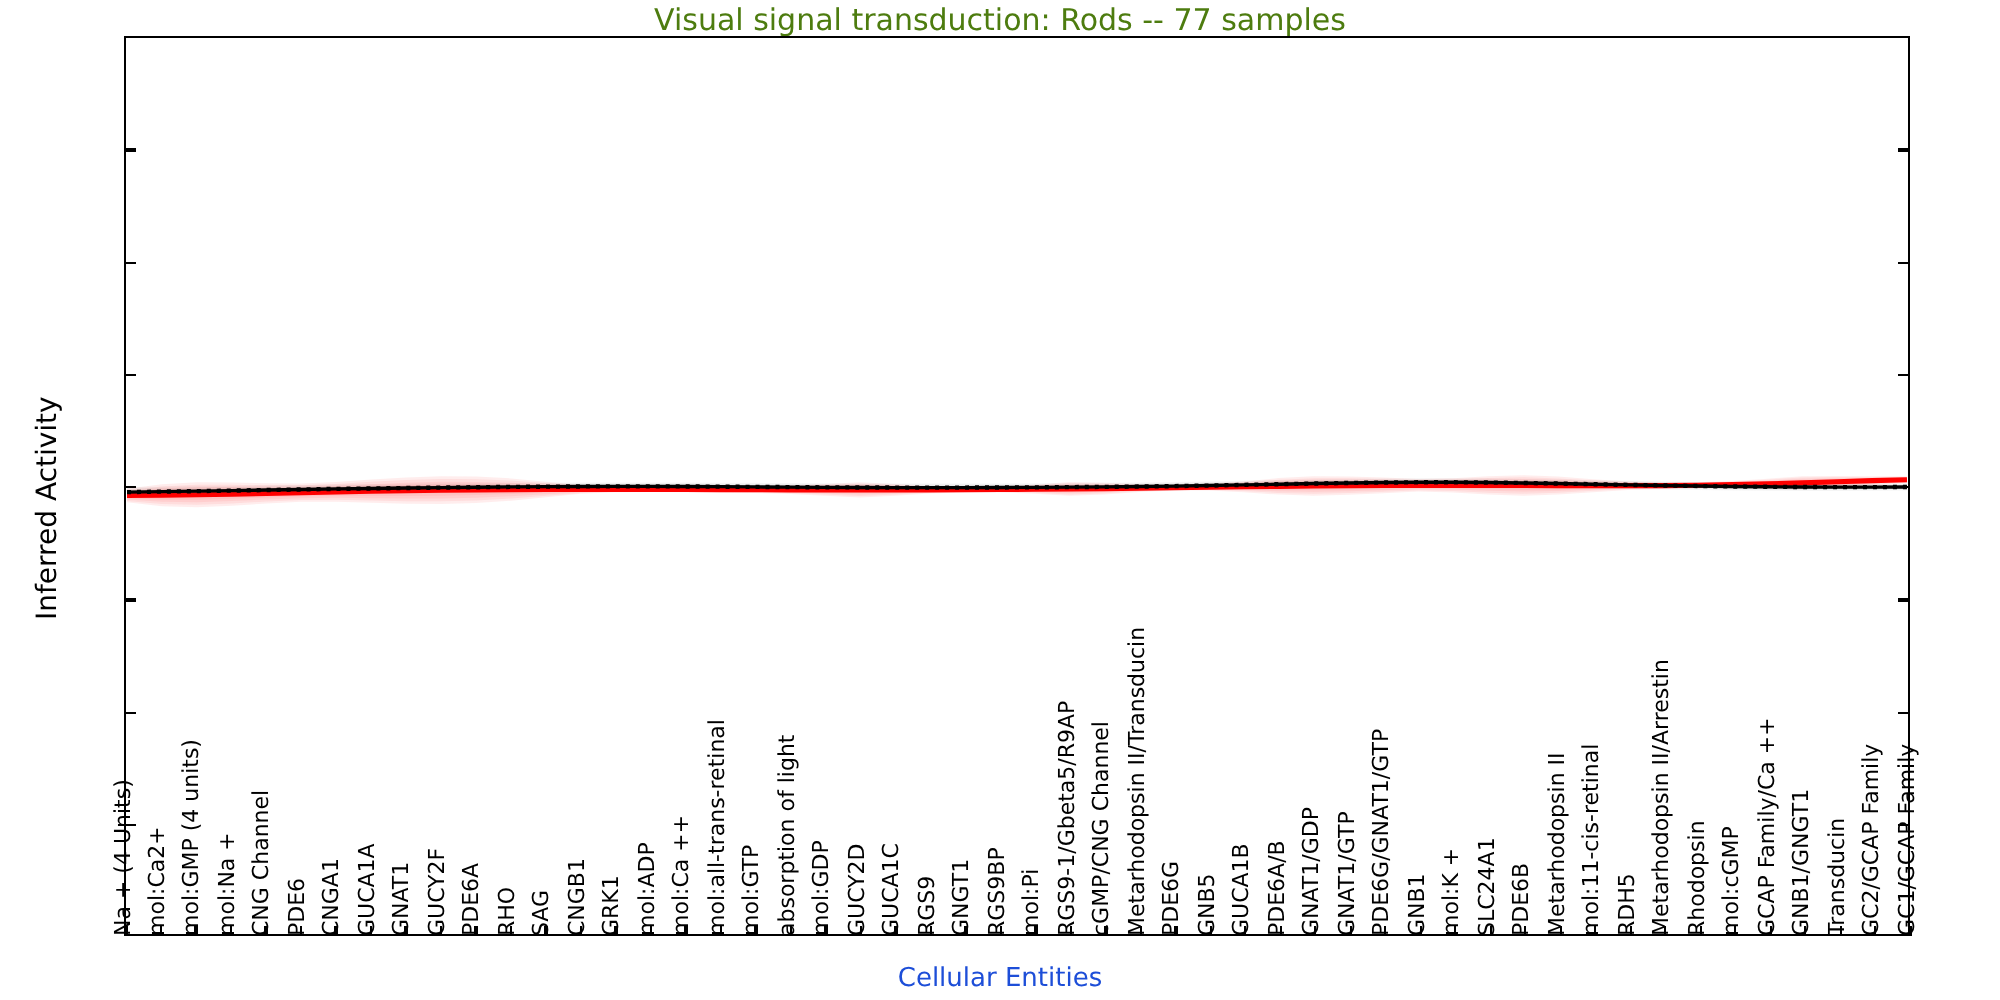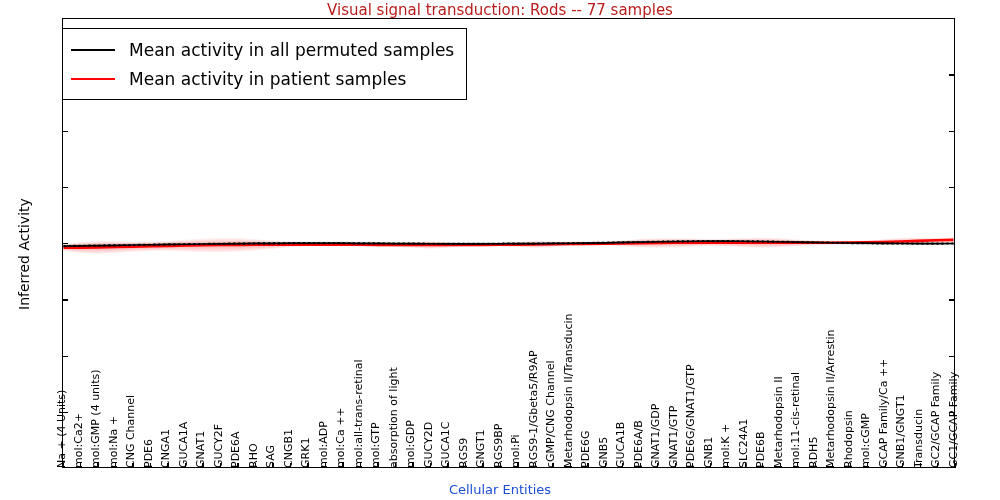--- a/index.html
+++ b/index.html
@@ -1,21 +1,21 @@
 <!DOCTYPE html>
 <html><head>
 <meta charset="utf-8">
 <style>
   html,body{margin:0;padding:0;background:#ffffff;}
   body{width:1000px;height:500px;overflow:hidden;font-family:"DejaVu Sans",sans-serif;}
   #fig{position:relative;width:1000px;height:500px;}
 
   #title{
     position:absolute;left:0;top:0;width:1000px;text-align:center;
-    font-size:15px;color:#b91c1c;line-height:20px;
+    font-size:15px;color:#4d7c0f;line-height:20px;
   }
 
   
   #plot{
     position:absolute;left:62px;top:18px;width:893px;height:450px;
     border:1.6px solid #000;box-sizing:border-box;background:#fff;
   }
   #canvasWrap{position:absolute;left:0;top:0;width:100%;height:100%;overflow:hidden;}
   #chartSvg{display:block;width:100%;height:100%;}
   .ytickmark{position:absolute;left:0;width:6px;height:1.4px;background:#000;}
@@ -195,24 +195,14 @@
       <div class="xtickmark" style="left: 840.029px; bottom: 0px;"></div>
       <div class="xlab" style="left: 861.52px;">Transducin</div>
       <div class="xtickmark" style="left: 857.52px; bottom: 0px;"></div>
       <div class="xlab" style="left: 879.01px;">GC2/GCAP Family</div>
       <div class="xtickmark" style="left: 875.01px; bottom: 0px;"></div>
       <div class="xlab" style="left: 896.5px;">GC1/GCAP Family</div>
       <div class="xtickmark" style="left: 892.5px; bottom: 0px;"></div>
     </div>
   <div id="xlabel">Cellular Entities</div>
 
-  <div id="legend">
-    <div class="legrow">
-      <span class="legline"></span>
-      <span class="legtext">Mean activity in all permuted samples</span>
-    </div>
-    <div class="legrow">
-      <span class="legline red"></span>
-      <span class="legtext">Mean activity in patient samples</span>
-    </div>
-  </div>
 
 </div>
 
 </body></html>

